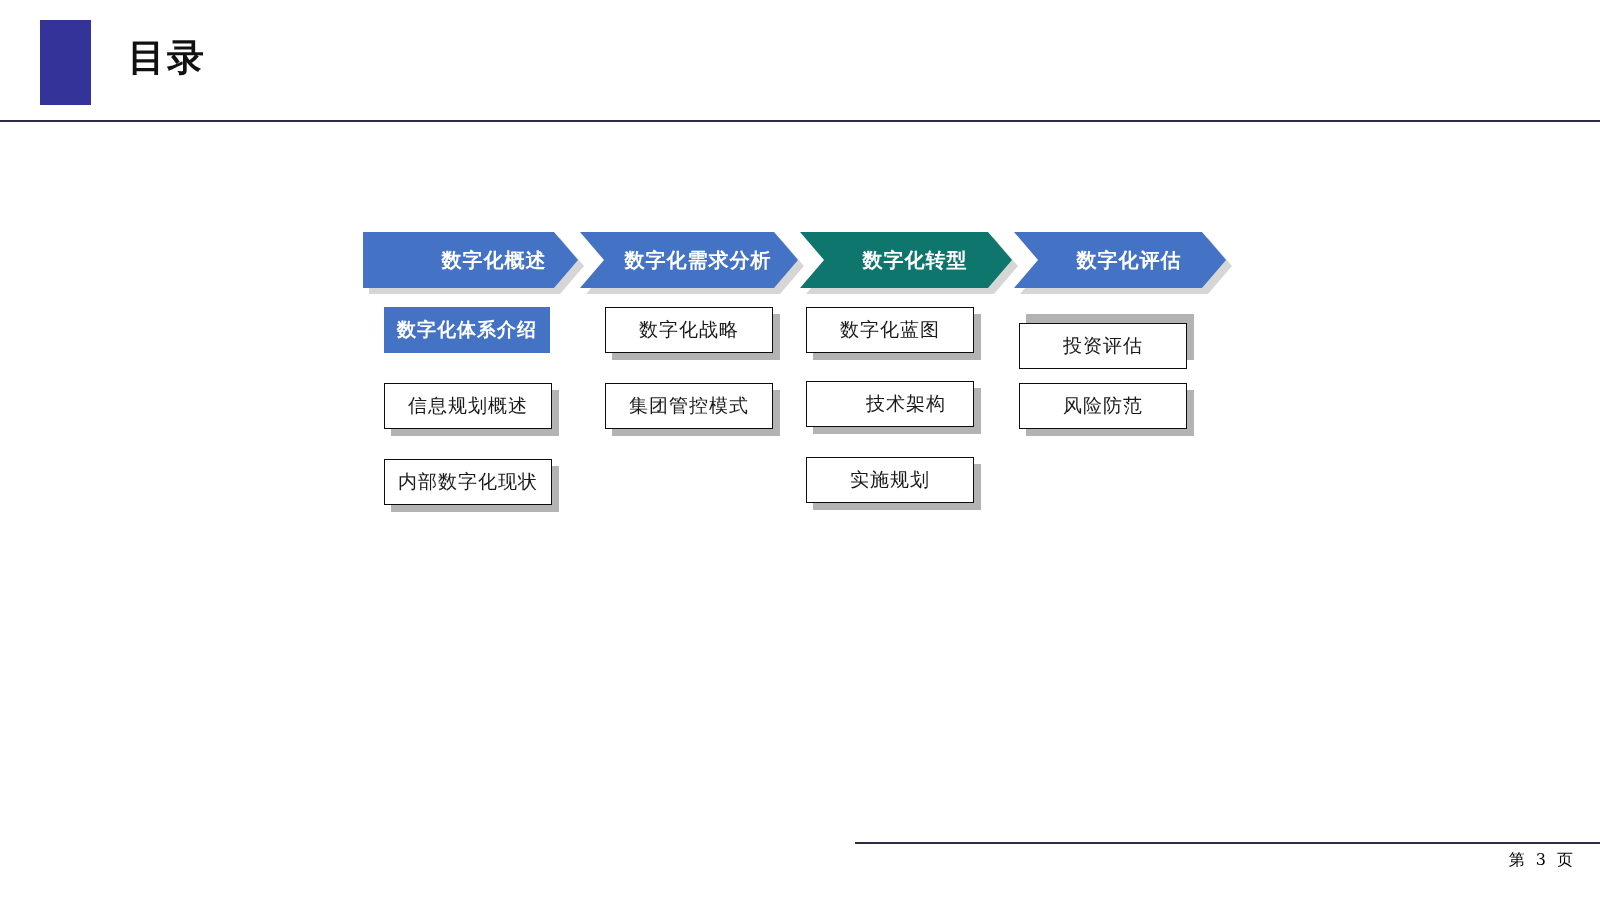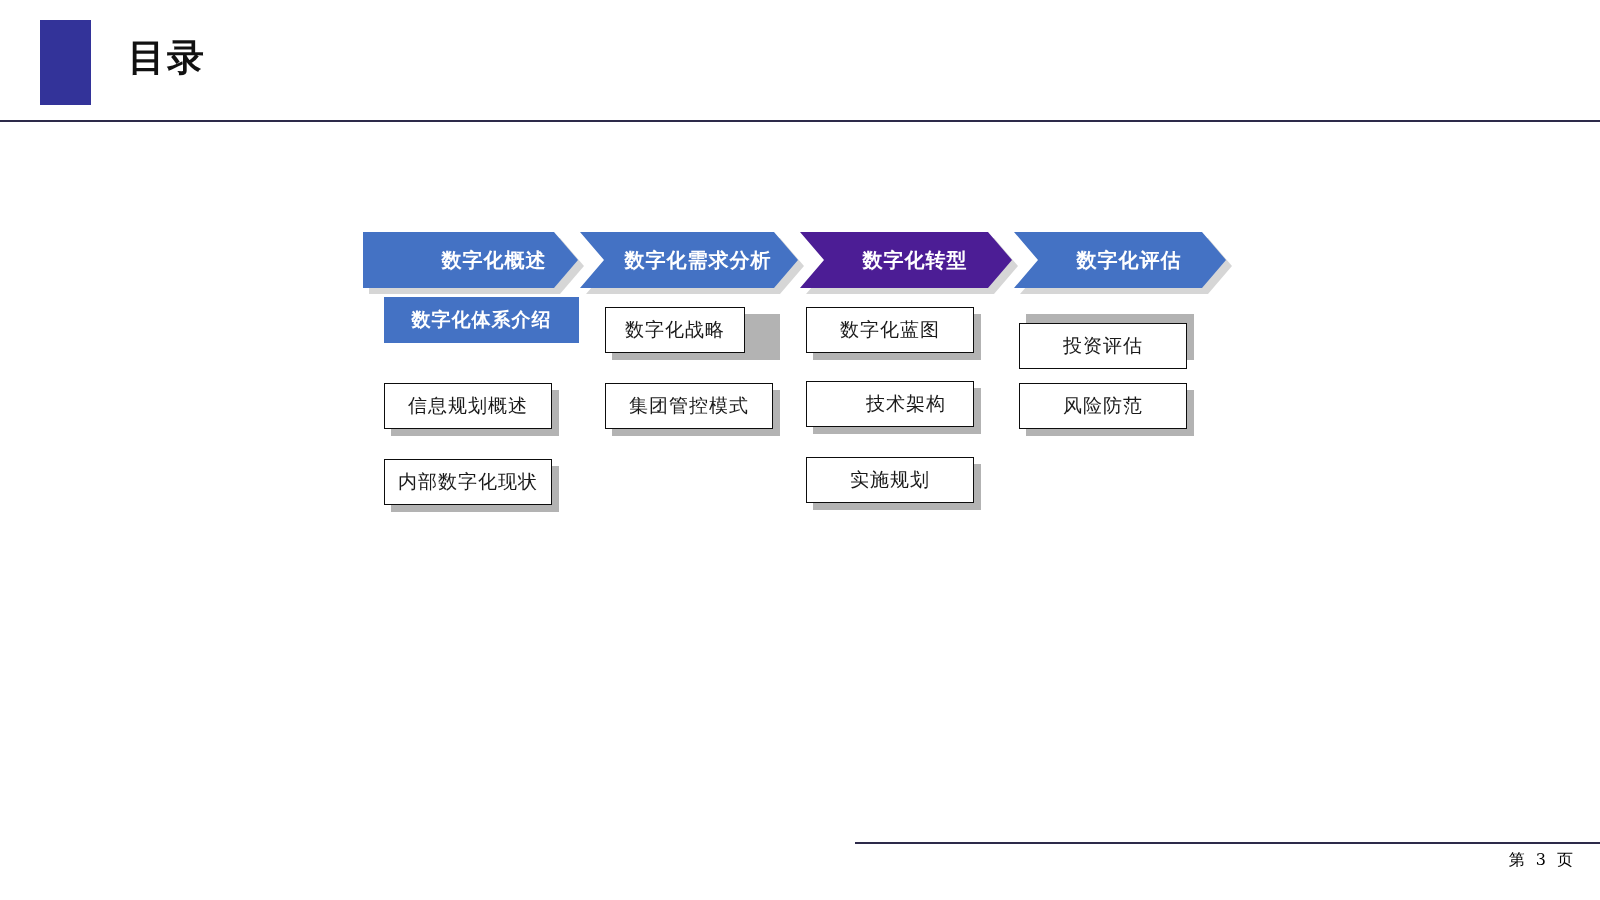--- a/index.html
+++ b/index.html
@@ -154,40 +154,40 @@
 <div id="diagram">
     <div class="chev-shadow" style="left: 369px; width: 215px; clip-path: polygon(0px 0px, calc(100% - 24px) 0px, 100% 50%, calc(100% - 24px) 100%, 0px 100%);"></div>
     <div class="chev chev-first" style="left: 363px; width: 215px; background: rgb(68, 114, 196); z-index: 10; padding-left: 47px;">
       <span>数字化概述</span>
     </div>
     <div class="chev-shadow" style="left: 586px; width: 218px; clip-path: polygon(0px 0px, calc(100% - 24px) 0px, 100% 50%, calc(100% - 24px) 100%, 0px 100%, 24px 50%);"></div>
     <div class="chev chev-mid" style="left: 580px; width: 218px; background: rgb(68, 114, 196); z-index: 9;">
       <span>数字化需求分析</span>
     </div>
     <div class="chev-shadow" style="left: 806px; width: 212px; clip-path: polygon(0px 0px, calc(100% - 24px) 0px, 100% 50%, calc(100% - 24px) 100%, 0px 100%, 24px 50%);"></div>
-    <div class="chev chev-mid" style="left: 800px; width: 212px; background: #4c1d95; z-index: 8;">
+    <div class="chev chev-mid" style="left: 800px; width: 212px; background: #0f766e; z-index: 8;">
       <span>数字化转型</span>
     </div>
     <div class="chev-shadow" style="left: 1020px; width: 212px; clip-path: polygon(0px 0px, calc(100% - 24px) 0px, 100% 50%, calc(100% - 24px) 100%, 0px 100%, 24px 50%);"></div>
     <div class="chev chev-mid" style="left: 1014px; width: 212px; background: rgb(68, 114, 196); z-index: 7;">
       <span>数字化评估</span>
     </div>
-    <div class="leafbox selected" style="left: 384px; top: 297px; width: 195px; align-items: center;">
+    <div class="leafbox selected" style="left: 384px; top: 307px; width: 166px; align-items: center;">
       <span>数字化体系介绍</span>
     </div>
     <div class="leafbox-shadow" style="left: 391px; top: 390px; width: 168px;"></div>
     <div class="leafbox" style="left: 384px; top: 383px; width: 168px;">
       <span>信息规划概述</span>
     </div>
     <div class="leafbox-shadow" style="left: 391px; top: 466px; width: 168px;"></div>
     <div class="leafbox" style="left: 384px; top: 459px; width: 168px;">
       <span>内部数字化现状</span>
     </div>
     <div class="leafbox-shadow" style="left: 612px; top: 314px; width: 168px;"></div>
-    <div class="leafbox" style="left: 605px; top: 307px; width: 140px;">
+    <div class="leafbox" style="left: 605px; top: 307px; width: 168px;">
       <span>数字化战略</span>
     </div>
     <div class="leafbox-shadow" style="left: 612px; top: 390px; width: 168px;"></div>
     <div class="leafbox" style="left: 605px; top: 383px; width: 168px;">
       <span>集团管控模式</span>
     </div>
     <div class="leafbox-shadow" style="left: 813px; top: 314px; width: 168px;"></div>
     <div class="leafbox" style="left: 806px; top: 307px; width: 168px;">
       <span>数字化蓝图</span>
     </div>

